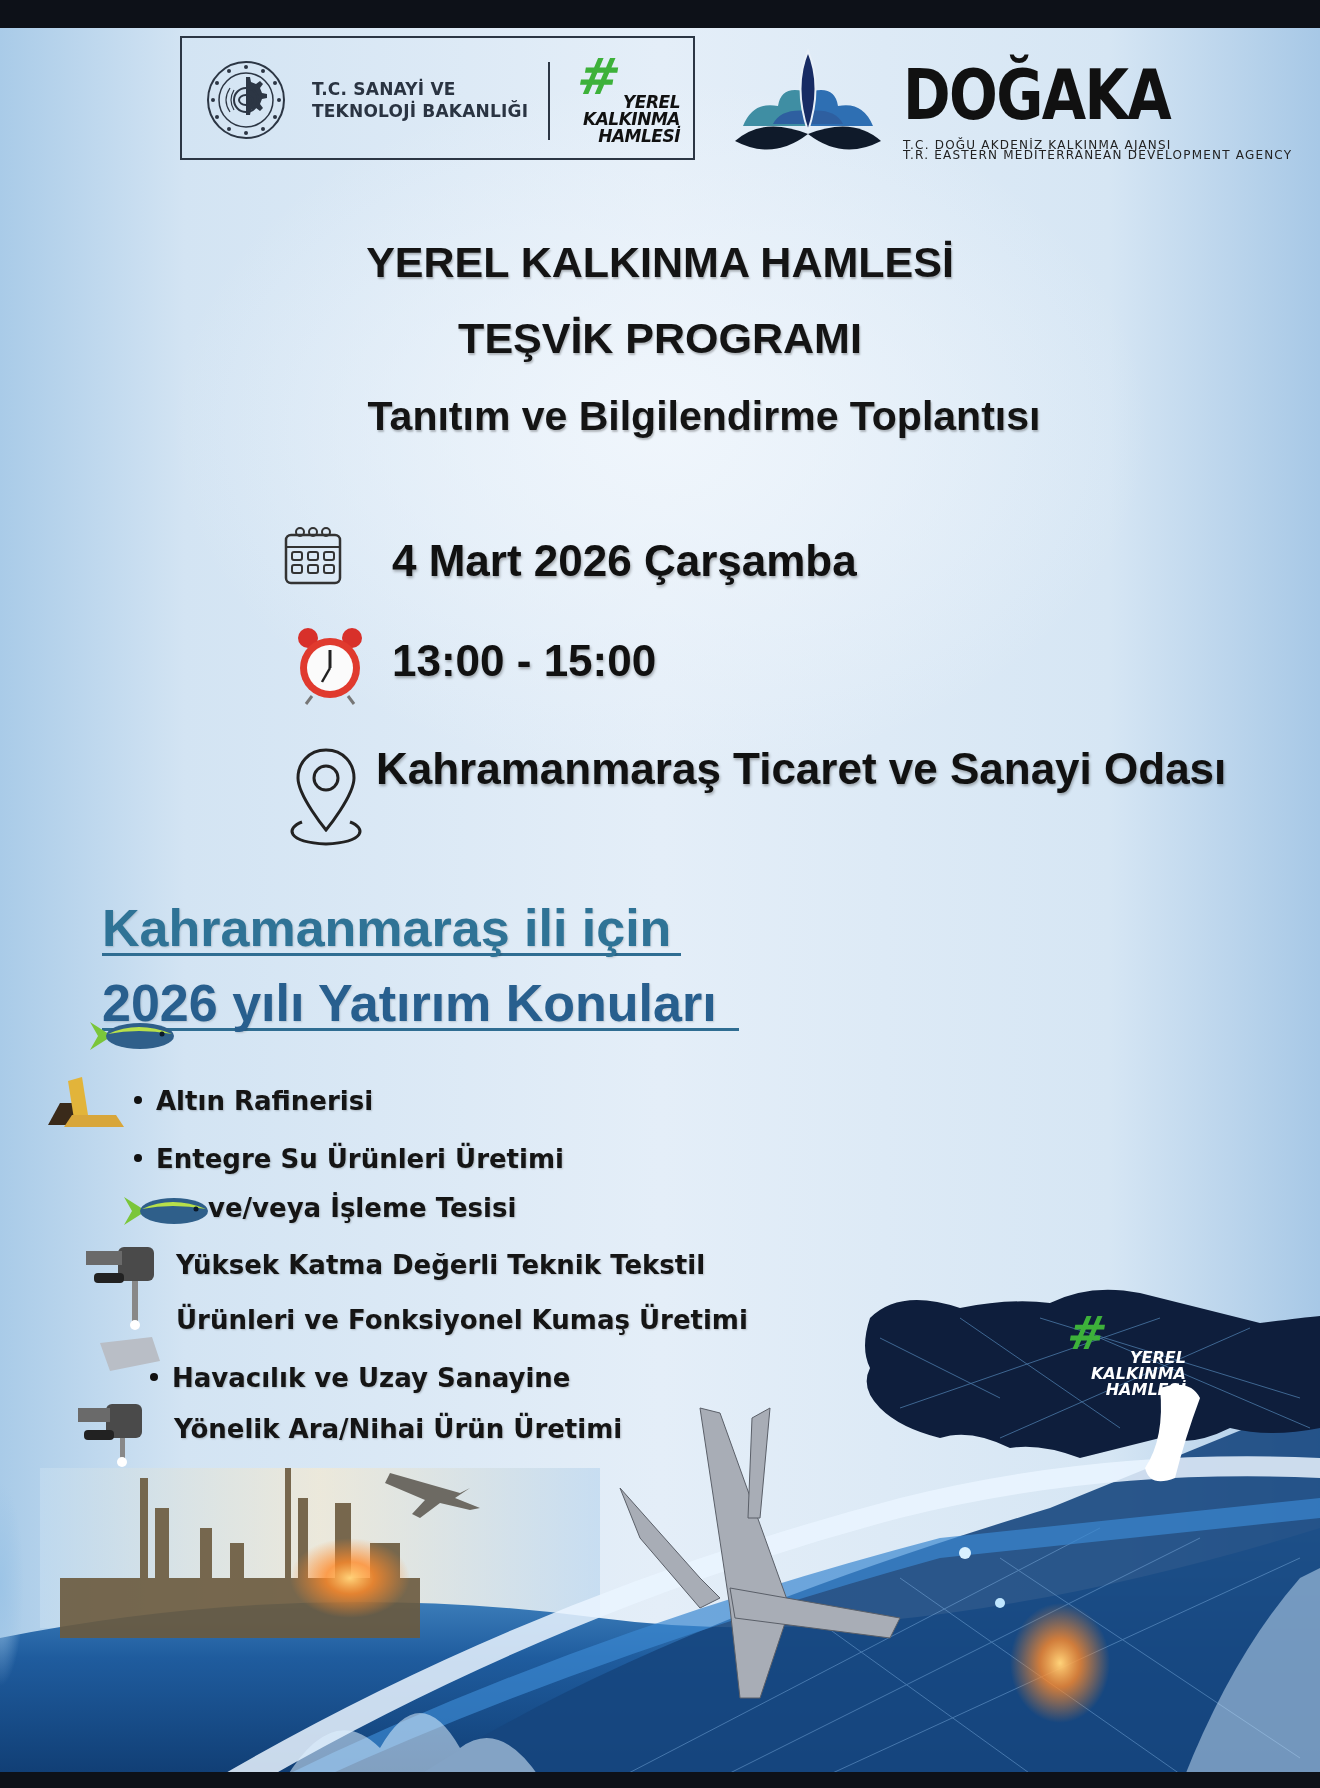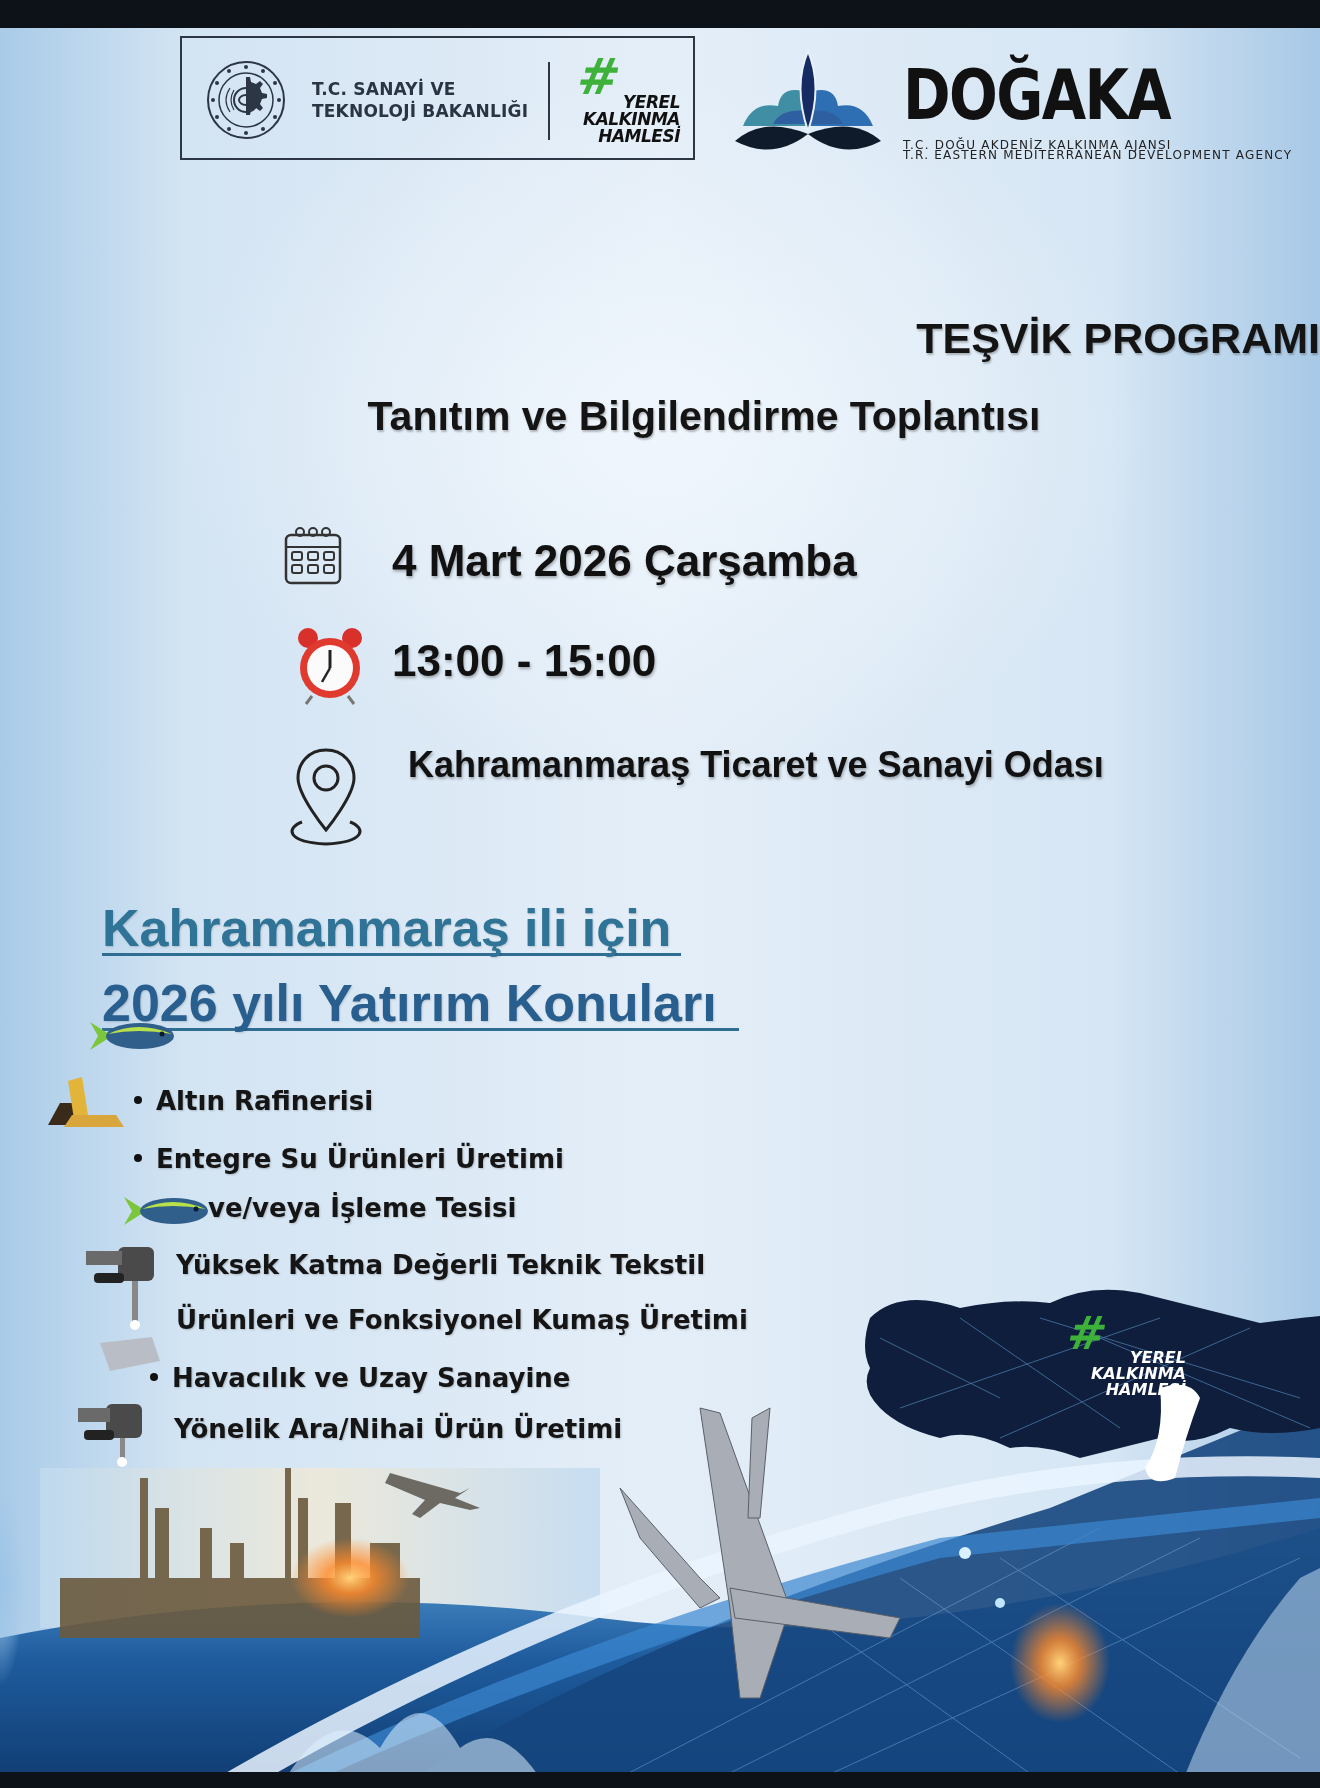--- a/index.html
+++ b/index.html
@@ -29,28 +29,28 @@
   .ykh-hash { position:absolute; left:4px; top:0; font-size:50px; font-weight:bold; color:#3db13a; font-family:"DejaVu Sans", sans-serif; transform:skewX(-10deg); line-height:50px; }
   .ykh-text { position:absolute; left:6px; top:42px; width:100px; text-align:right; font-weight:bold; font-style:italic; font-size:17px; line-height:17px; color:#111; font-family:"DejaVu Sans", sans-serif; letter-spacing:-0.5px; }
 
   .dogaka-emblem { position:absolute; left:733px; top:18px; width:150px; height:115px; }
   .dogaka-name { position:absolute; left:903px; top:30px; font-size:70px; font-weight:bold; color:#111; font-family:"DejaVu Sans", sans-serif; letter-spacing:-2px; transform:scaleX(0.82); transform-origin:left top; line-height:75px; }
   .dogaka-sub { position:absolute; left:903px; top:112px; font-size:12px; font-weight:normal; color:#222; line-height:10px; letter-spacing:1.2px; font-family:"DejaVu Sans", sans-serif; }
 
   
   .title { position:absolute; left:0; width:1320px; text-align:center; color:#141414; font-weight:bold; font-family:"Liberation Sans", sans-serif; text-shadow:1px 2px 2px rgba(0,0,0,0.25); }
   .t1 { top:210px; font-size:43px; }
-  .t2 { top:286px; font-size:43px;text-align:right; }
+  .t2 { top:286px; font-size:43px; }
   .t3 { top:365px; font-size:41px;padding-left:44px; }
 
   
   .info-text { position:absolute; color:#111; font-weight:bold; font-family:"Liberation Sans", sans-serif; text-shadow:1px 2px 3px rgba(0,0,0,0.3); }
   .date-text { left:392px; top:508px; font-size:44px; }
   .time-text { left:392px; top:608px; font-size:44px; }
-  .loc1 { left:408px; top:716px; font-size:36px; }
+  .loc1 { left:376px; top:716px; font-size:44px; }
   .loc2 { left:392px; top:778px; font-size:36px; }
   .ico { position:absolute; }
 
   
   .sec-head { position:absolute; left:102px; color:#2f7396; font-weight:bold; font-size:52px; font-family:"Liberation Sans", sans-serif; border-bottom:3px solid #2f6d92; padding-right:10px; line-height:50px; text-shadow:1px 1px 2px rgba(0,0,0,0.15); }
   .sh1 { top:875px; }
   .sh2 { top:950px; color:#285f8e; padding-right:22px; }
 
   
   .item { position:absolute; font-weight:bold; color:#151515; font-family:"DejaVu Sans", sans-serif; font-size:26px; text-shadow:1px 1px 2px rgba(0,0,0,0.2); white-space:nowrap; }
@@ -109,20 +109,21 @@
     <path d="M75 5 Q90 40 75 85 Q60 40 75 5 Z" fill="#172b63" stroke="#e8f0f8" stroke-width="2"></path>
     <path d="M2 95 Q30 70 75 88 Q40 115 2 95 Z" fill="#0f1a2a"></path>
     <path d="M148 95 Q120 70 75 88 Q110 115 148 95 Z" fill="#0f1a2a"></path>
   </svg>
   <div class="dogaka-name">DOĞAKA</div>
   <div class="dogaka-sub">
     <div>T.C. DOĞU AKDENİZ KALKINMA AJANSI</div>
     <div>T.R. EASTERN MEDITERRANEAN DEVELOPMENT AGENCY</div>
   </div>
 
+  <div class="title t1">YEREL KALKINMA HAMLESİ</div>
   <div class="title t2">TEŞVİK PROGRAMI</div>
   <div class="title t3">Tanıtım ve Bilgilendirme Toplantısı</div>
 
   <svg class="ico" style="left:280px;top:497px;width:66px;height:66px" viewBox="0 0 66 66">
     <rect x="6" y="10" width="54" height="48" rx="5" fill="none" stroke="#333" stroke-width="2.5"></rect>
     <line x1="6" y1="22" x2="60" y2="22" stroke="#333" stroke-width="2"></line>
     <circle cx="20" cy="7" r="4" fill="none" stroke="#333" stroke-width="2"></circle>
       <circle cx="33" cy="7" r="4" fill="none" stroke="#333" stroke-width="2"></circle>
       <circle cx="46" cy="7" r="4" fill="none" stroke="#333" stroke-width="2"></circle>
     <g fill="none" stroke="#333" stroke-width="2">

